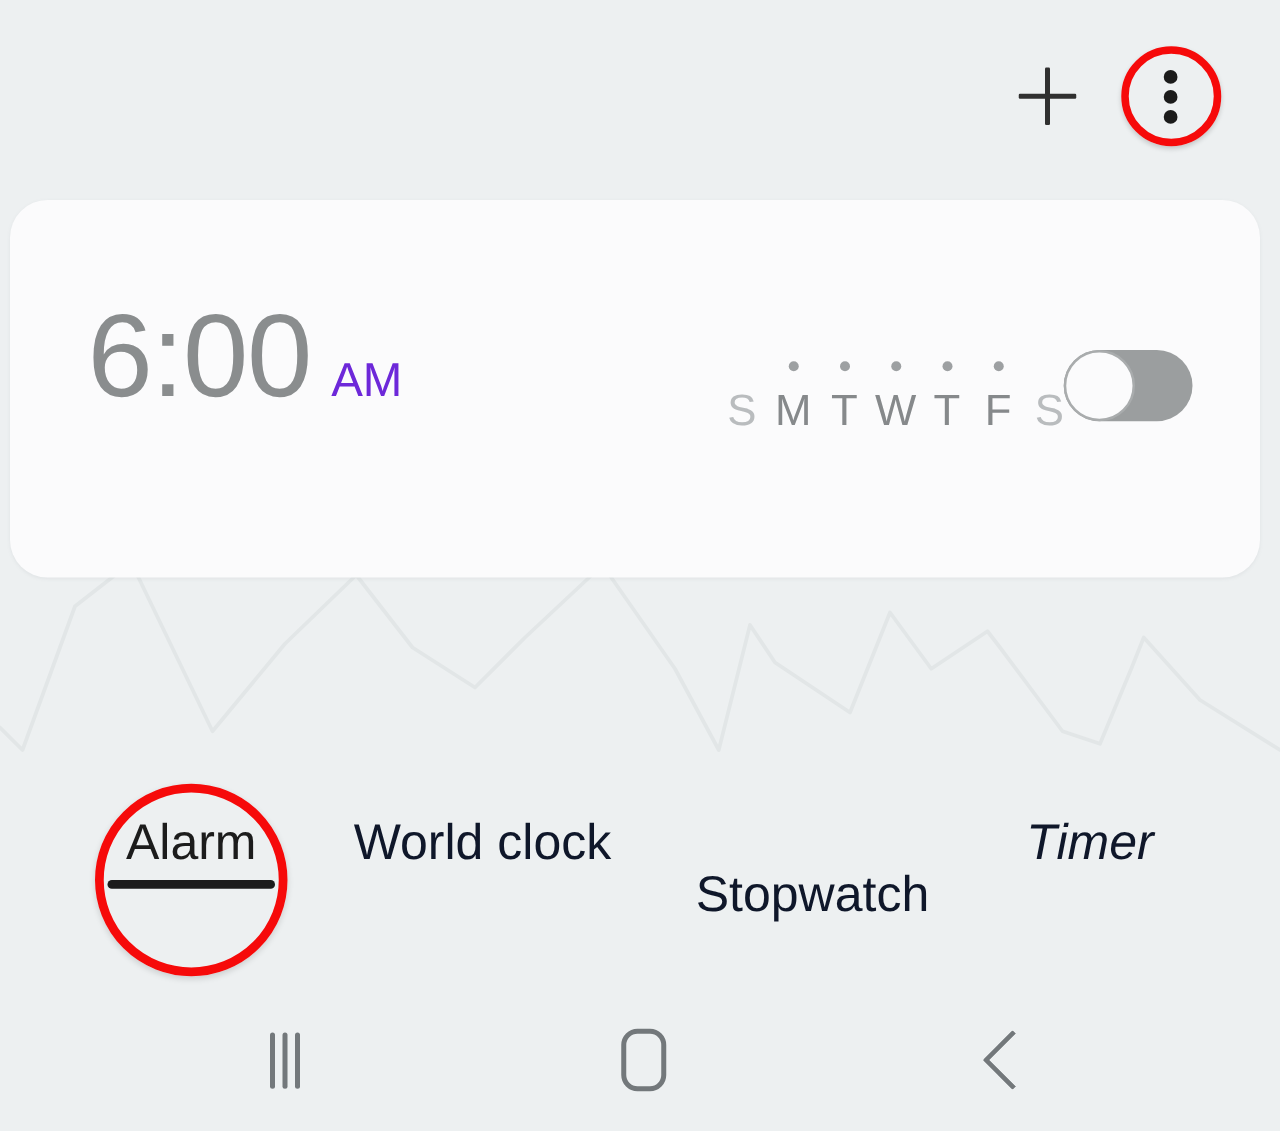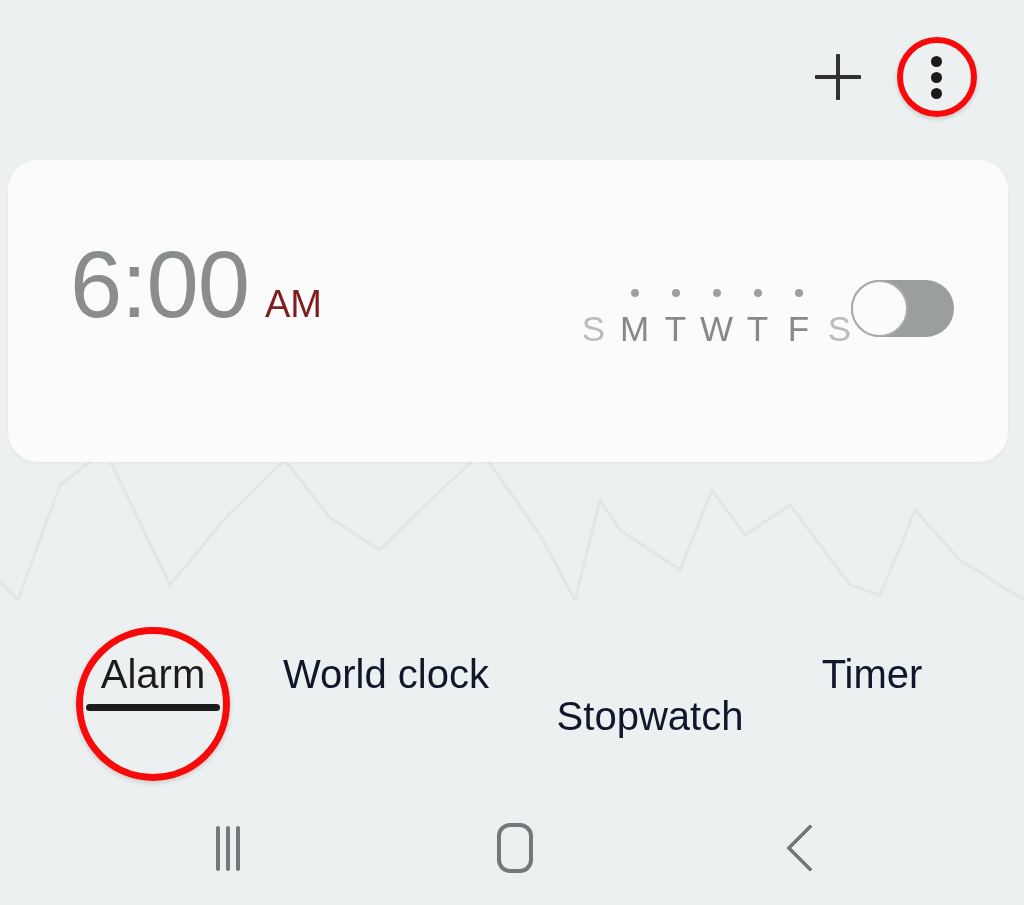--- a/index.html
+++ b/index.html
@@ -121,21 +121,21 @@
   #alarm-time {
     font-size: 94px;
     font-weight: 400;
     color: #8a8d8e;
     letter-spacing: -1px;
     line-height: 1;
   }
   #alarm-meridiem {
     font-size: 38px;
     font-weight: 400;
-    color: #7f1d1d;
+    color: #6d28d9;
     margin-left: 16px;
     letter-spacing: 0px;
     line-height: 1;
   }
 
   #repeat-days {
     position: absolute;
     left: 565px;
     top: 122px;
     display: flex;
@@ -249,21 +249,21 @@
   .tab-underline {
     margin-top: 6px;
     width: 100%;
     height: 7px;
     border-radius: 4px;
     background: #1c1c1c;
   }
   #tab-alarm     { left: 86px;  width: 134px; }
   #tab-worldclock{ left: 276px; width: 220px; }
   #tab-stopwatch { left: 552px; width: 196px; justify-content: flex-end; }
-  #tab-timer     { left: 818px; width: 108px; }
+  #tab-timer     { left: 818px; width: 108px; font-style: italic; }
 
   
   #alarm-tab-highlight-circle {
     position: absolute;
     left: 76px;
     top: 627px;
     width: 154px;
     height: 154px;
     border-radius: 50%;
     border: 7px solid #f60a0a;

